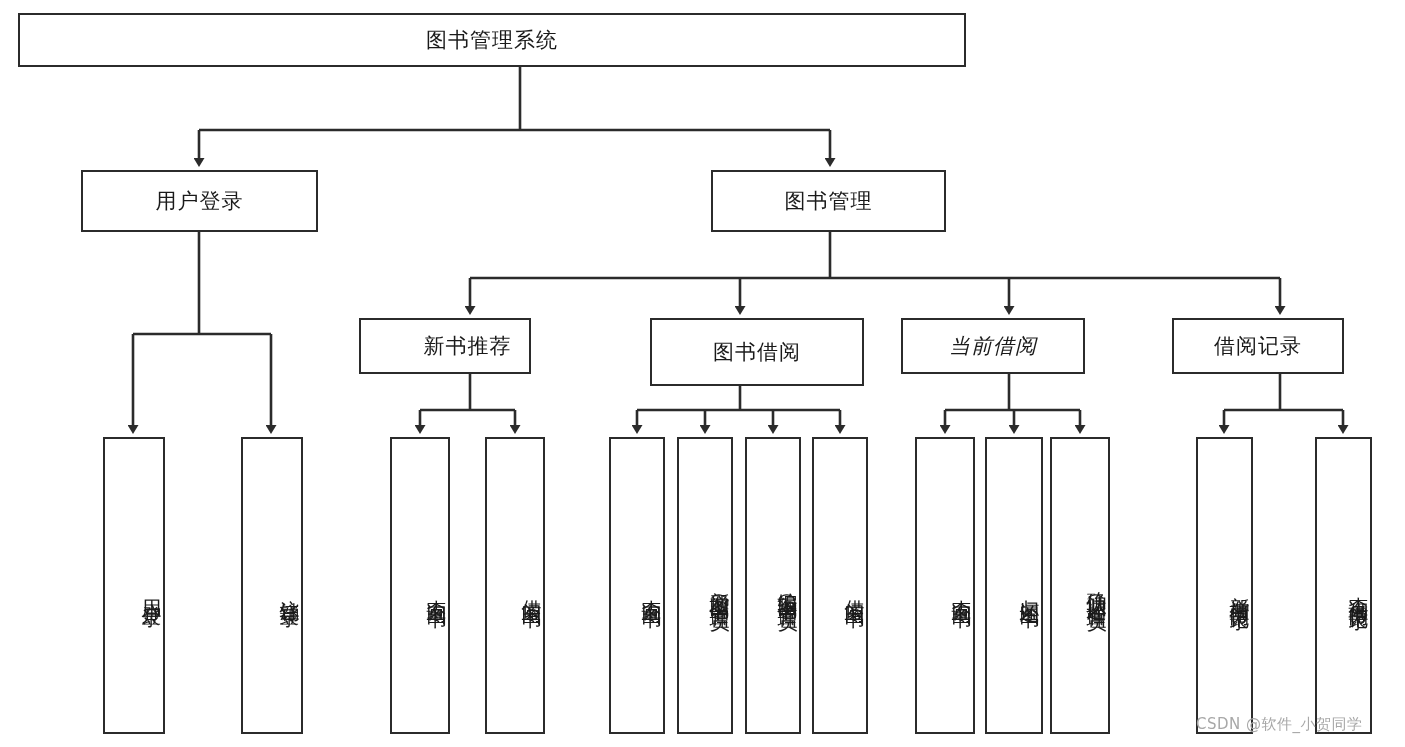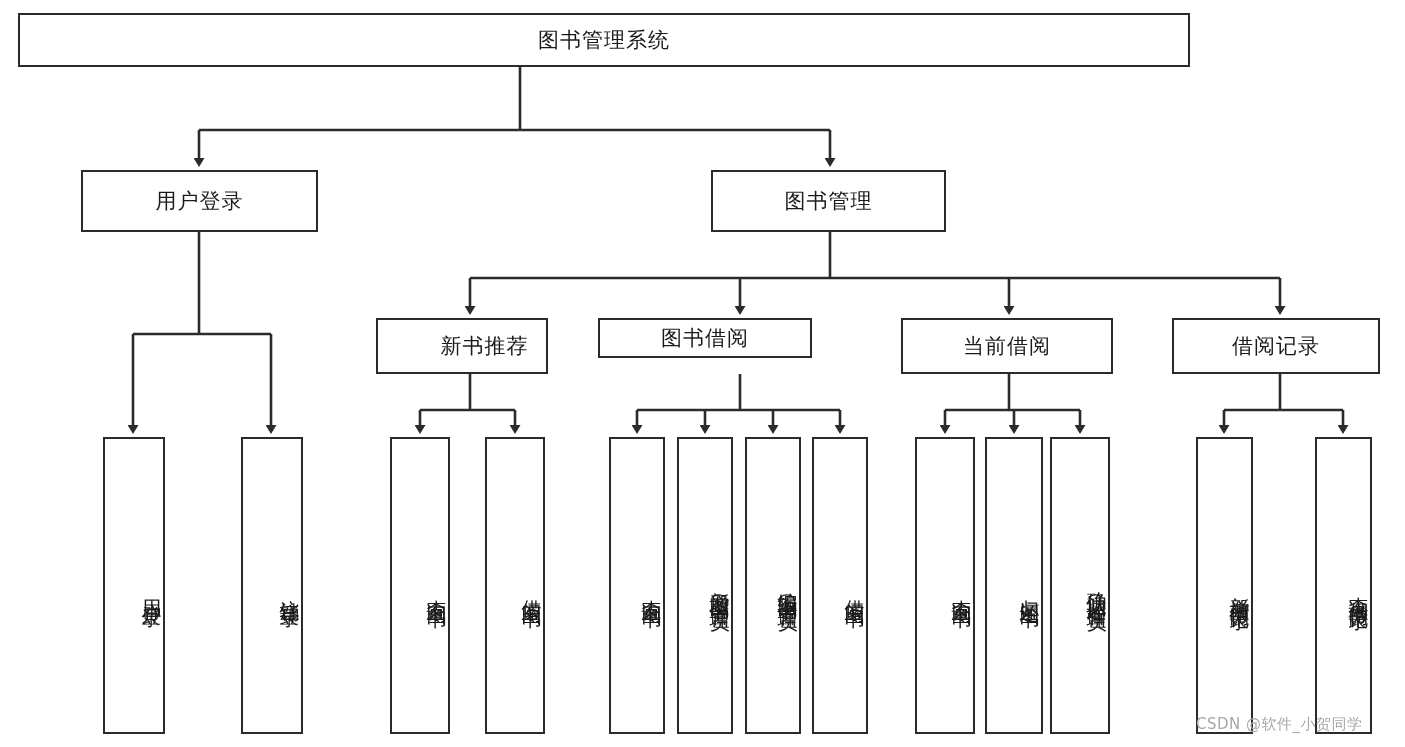--- a/index.html
+++ b/index.html
@@ -115,41 +115,41 @@
       <path d="M1014,410 L1014,426" marker-end="url(#arrow)"></path>
       <path d="M1080,410 L1080,426" marker-end="url(#arrow)"></path>
 
       <path d="M1280,374 L1280,410"></path>
       <path d="M1224,410 L1343,410"></path>
       <path d="M1224,410 L1224,426" marker-end="url(#arrow)"></path>
       <path d="M1343,410 L1343,426" marker-end="url(#arrow)"></path>
     </g>
   </svg>
 
-  <div class="node horiz" style="left:18px; top:13px; width:1172px; height:54px;">
+  <div class="node horiz" style="left:18px; top:13px; width:948px; height:54px;">
     <span>图书管理系统</span>
   </div>
 
   <div class="node horiz" style="left:81px; top:170px; width:237px; height:62px;">
     <span>用户登录</span>
   </div>
   <div class="node horiz" style="left:711px; top:170px; width:235px; height:62px;">
     <span>图书管理</span>
   </div>
 
-  <div class="node horiz" style="left:376px; top:318px; width:172px; height:56px;padding-left:45px;">
+  <div class="node horiz" style="left:359px; top:318px; width:172px; height:56px;padding-left:45px;">
     <span>新书推荐</span>
   </div>
-  <div class="node horiz" style="left:598px; top:318px; width:214px; height:40px;">
+  <div class="node horiz" style="left:650px; top:318px; width:214px; height:68px;">
     <span>图书借阅</span>
   </div>
-  <div class="node horiz" style="left:901px; top:318px; width:212px; height:56px;">
+  <div class="node horiz" style="left:901px; top:318px; width:184px; height:56px;font-style:italic;">
     <span>当前借阅</span>
   </div>
-  <div class="node horiz" style="left:1172px; top:318px; width:208px; height:56px;">
+  <div class="node horiz" style="left:1172px; top:318px; width:172px; height:56px;">
     <span>借阅记录</span>
   </div>
 
   <div class="node vert" style="left:103px; top:437px; width:62px; height:297px;">
     <span>用户登录</span>
   </div>
   <div class="node vert" style="left:241px; top:437px; width:62px; height:297px;">
     <span>注销登录</span>
   </div>
 

